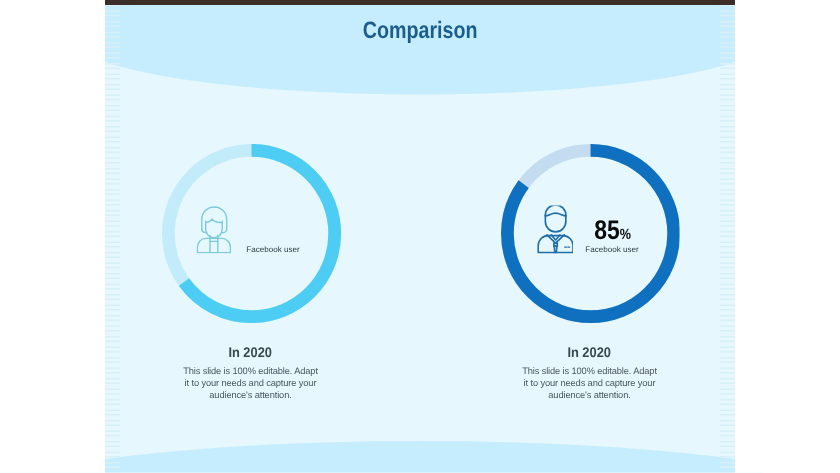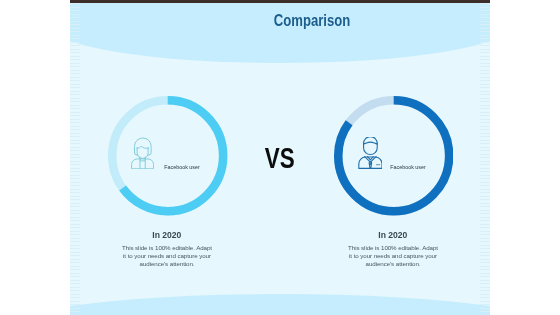--- a/index.html
+++ b/index.html
@@ -5,21 +5,21 @@
 <style>
   html,body{margin:0;padding:0;}
   body{width:560px;height:315px;background:#fff;overflow:hidden;font-family:"Liberation Sans",sans-serif;-webkit-font-smoothing:antialiased;}
   .page{position:absolute;left:0;top:0;width:560px;height:315px;background:#ffffff;}
   .slide{position:absolute;left:70px;top:0;width:420px;height:315px;background:#e6f8fd;overflow:hidden;}
   .topbar{position:absolute;left:0;top:0;width:420px;height:2.5px;background:#3c2d28;z-index:9;}
   .header{position:absolute;left:-21px;top:0px;width:462px;height:62.5px;background:#c6edfd;border-radius:0 0 50% 50%/0 0 37.5px 37.5px;}
   .footer{position:absolute;left:-94.3px;top:293.5px;width:608.6px;height:80px;background:#c6edfd;border-radius:50% 50% 0 0/43.15px 43.15px 0 0;}
   .cond{display:inline-block;transform-origin:center;}
   .title,.pct,.sub,.vs,.heading,.body{transform:translateZ(0);}
-  .title{position:absolute;left:0;top:14px;width:420px;text-align:center;color:#1b5d8c;font-size:15.8px;font-weight:bold;z-index:5;line-height:13px;margin-left:32px;}
+  .title{position:absolute;left:0;top:14px;width:420px;text-align:center;color:#1b5d8c;font-size:15.8px;font-weight:bold;z-index:5;line-height:13px;}
   .title .cond{transform:scaleX(0.83);}
   .stripes{position:absolute;top:0;width:10px;height:315px;z-index:6;}
   .stripes-l{left:0px;} .stripes-r{right:0px;}
   .dash{position:absolute;left:0;width:10px;height:1.4px;background:#d7eff7;}
 
   .donut{position:absolute;top:96.4px;width:119.4px;height:119.4px;}
   .donut.l{left:38.2px;} .donut.r{left:263.9px;}
   .icon{position:absolute;}
   .icon.l{left:61.1px;top:136.9px;width:23.2px;height:32px;}
   .icon.r{left:287.6px;top:136.9px;width:24.8px;height:32.2px;}
@@ -83,23 +83,23 @@
         <path d="M13.4 39.5 L25 50.6 36.6 39.5"></path>
         <path d="M19.2 39.6 L25 46.4 30.8 39.6"></path>
         <path d="M22.7 50.6 h4.6 v4.2 h-4.6 z"></path>
         <path d="M23.1 54.8 l1.9-0.7 1.9 0.7 -0.95 8.6h-1.9 z"></path>
         <path d="M37.2 56 h2.6 M41.4 56 h2.6" stroke-width="1.5"></path>
        </g>
       </svg></div>
 
     <div class="sub l">Facebook user</div>
 
+    <div class="pct r"><span class="cond"><span>85</span><span class="u">%</span></span></div>
     <div class="sub r">Facebook user</div>
 
-    <div class="vs"><span class="cond">VS</span></div>
 
     <div class="heading l"><span class="cond">In 2020</span></div>
     <div class="body l">This slide is 100% editable. Adapt it to your needs and capture your audience's attention.</div>
     <div class="heading r"><span class="cond">In 2020</span></div>
     <div class="body r">This slide is 100% editable. Adapt it to your needs and capture your audience's attention.</div>
 
     <div class="stripes stripes-l">
         <div class="dash" style="top: 3px;"></div>
         <div class="dash" style="top: 6.5px;"></div>
         <div class="dash" style="top: 10px;"></div>

